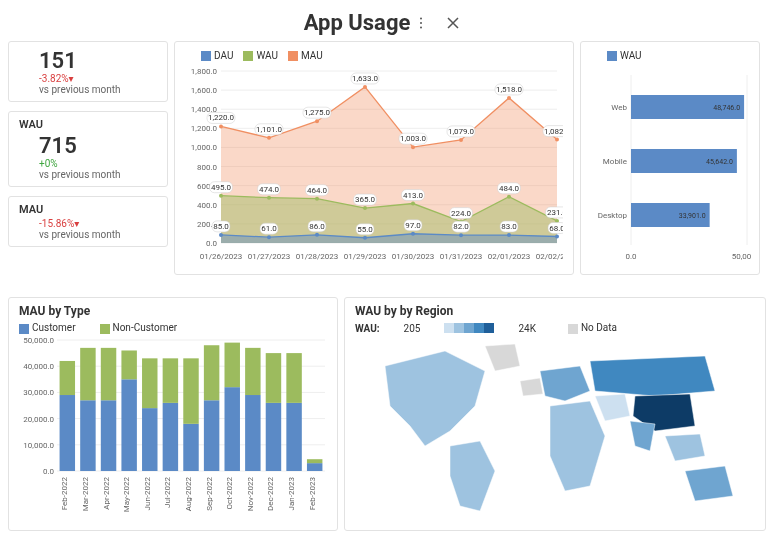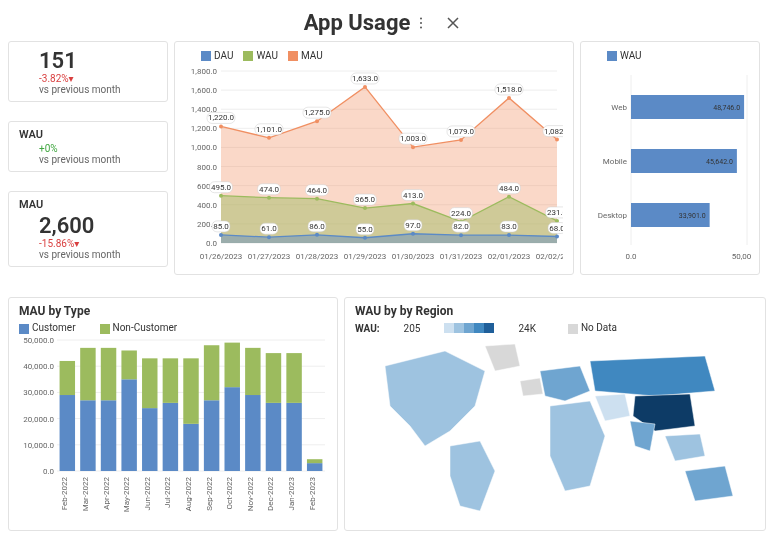--- a/index.html
+++ b/index.html
@@ -3,21 +3,21 @@
 <meta charset="utf-8">
 <style>
 *{box-sizing:border-box;margin:0;padding:0;font-family:-apple-system,BlinkMacSystemFont,"Segoe UI",Roboto,Arial,sans-serif}
 body{width:768px;height:545px;background:#fff;overflow:hidden;font-size:11px;color:#333}
 .hdr{display:flex;align-items:center;justify-content:center;padding:10px 14px 6px;border-bottom:0}
 .ttl{font-size:22px;font-weight:700}
 .hicons{display:flex;gap:10px;align-items:center}
 .hicons span{width:22px;height:22px;display:flex;align-items:center;justify-content:center;color:#555;cursor:pointer}
 .grid{display:grid;grid-template-columns:160px 1fr 180px;gap:6px;padding:0 8px 6px}
 .card{border:1px solid #e2e2e2;border-radius:3px;padding:6px 10px;background:#fff}
-.kpis{display:flex;flex-direction:column;gap:19px}
+.kpis{display:flex;flex-direction:column;gap:9px}
 .kpi-lbl{font-size:11px;font-weight:600;margin-bottom:2px}
 .kpi-val{font-size:22px;font-weight:600;margin-left:20px}
 .kpi-ch{font-size:10px;margin-left:20px}
 .kpi-ch.neg{color:#d93f3f}
 .kpi-ch.pos{color:#3fa63f}
 .kpi-sub{font-size:10px;color:#666;margin-left:20px}
 .legendrow{display:flex;gap:10px;font-size:10px;align-items:center;padding:2px 16px 4px}
 .legendrow .sw,.lg .sw{width:10px;height:10px;display:inline-block;margin-right:3px;vertical-align:middle}
 .bottom{display:grid;grid-template-columns:330px 1fr;gap:6px;padding:16px 8px 8px}
 .sect-ttl{font-size:12px;font-weight:700;margin-bottom:4px}
@@ -51,26 +51,26 @@
 <div class="grid">
 
   <div class="kpis">
     <div class="card">
       <div class="kpi-val">151</div>
       <div class="kpi-ch neg">-3.82%▾</div>
       <div class="kpi-sub">vs previous month</div>
     </div>
     <div class="card">
       <div class="kpi-lbl">WAU</div>
+      <div class="kpi-val">715</div>
       <div class="kpi-ch pos">+0%</div>
       <div class="kpi-sub">vs previous month</div>
     </div>
     <div class="card">
       <div class="kpi-lbl">MAU</div>
-      <div class="kpi-val">2,600</div>
       <div class="kpi-ch neg">-15.86%▾</div>
       <div class="kpi-sub">vs previous month</div>
     </div>
   </div>
 
   <div class="card">
     <div class="legendrow">
       <span><span class="sw" style="background:#5b8ac6"></span><span>DAU</span></span>
       <span><span class="sw" style="background:#9cbb5e"></span><span>WAU</span></span>
       <span><span class="sw" style="background:#f08f62"></span><span>MAU</span></span>

